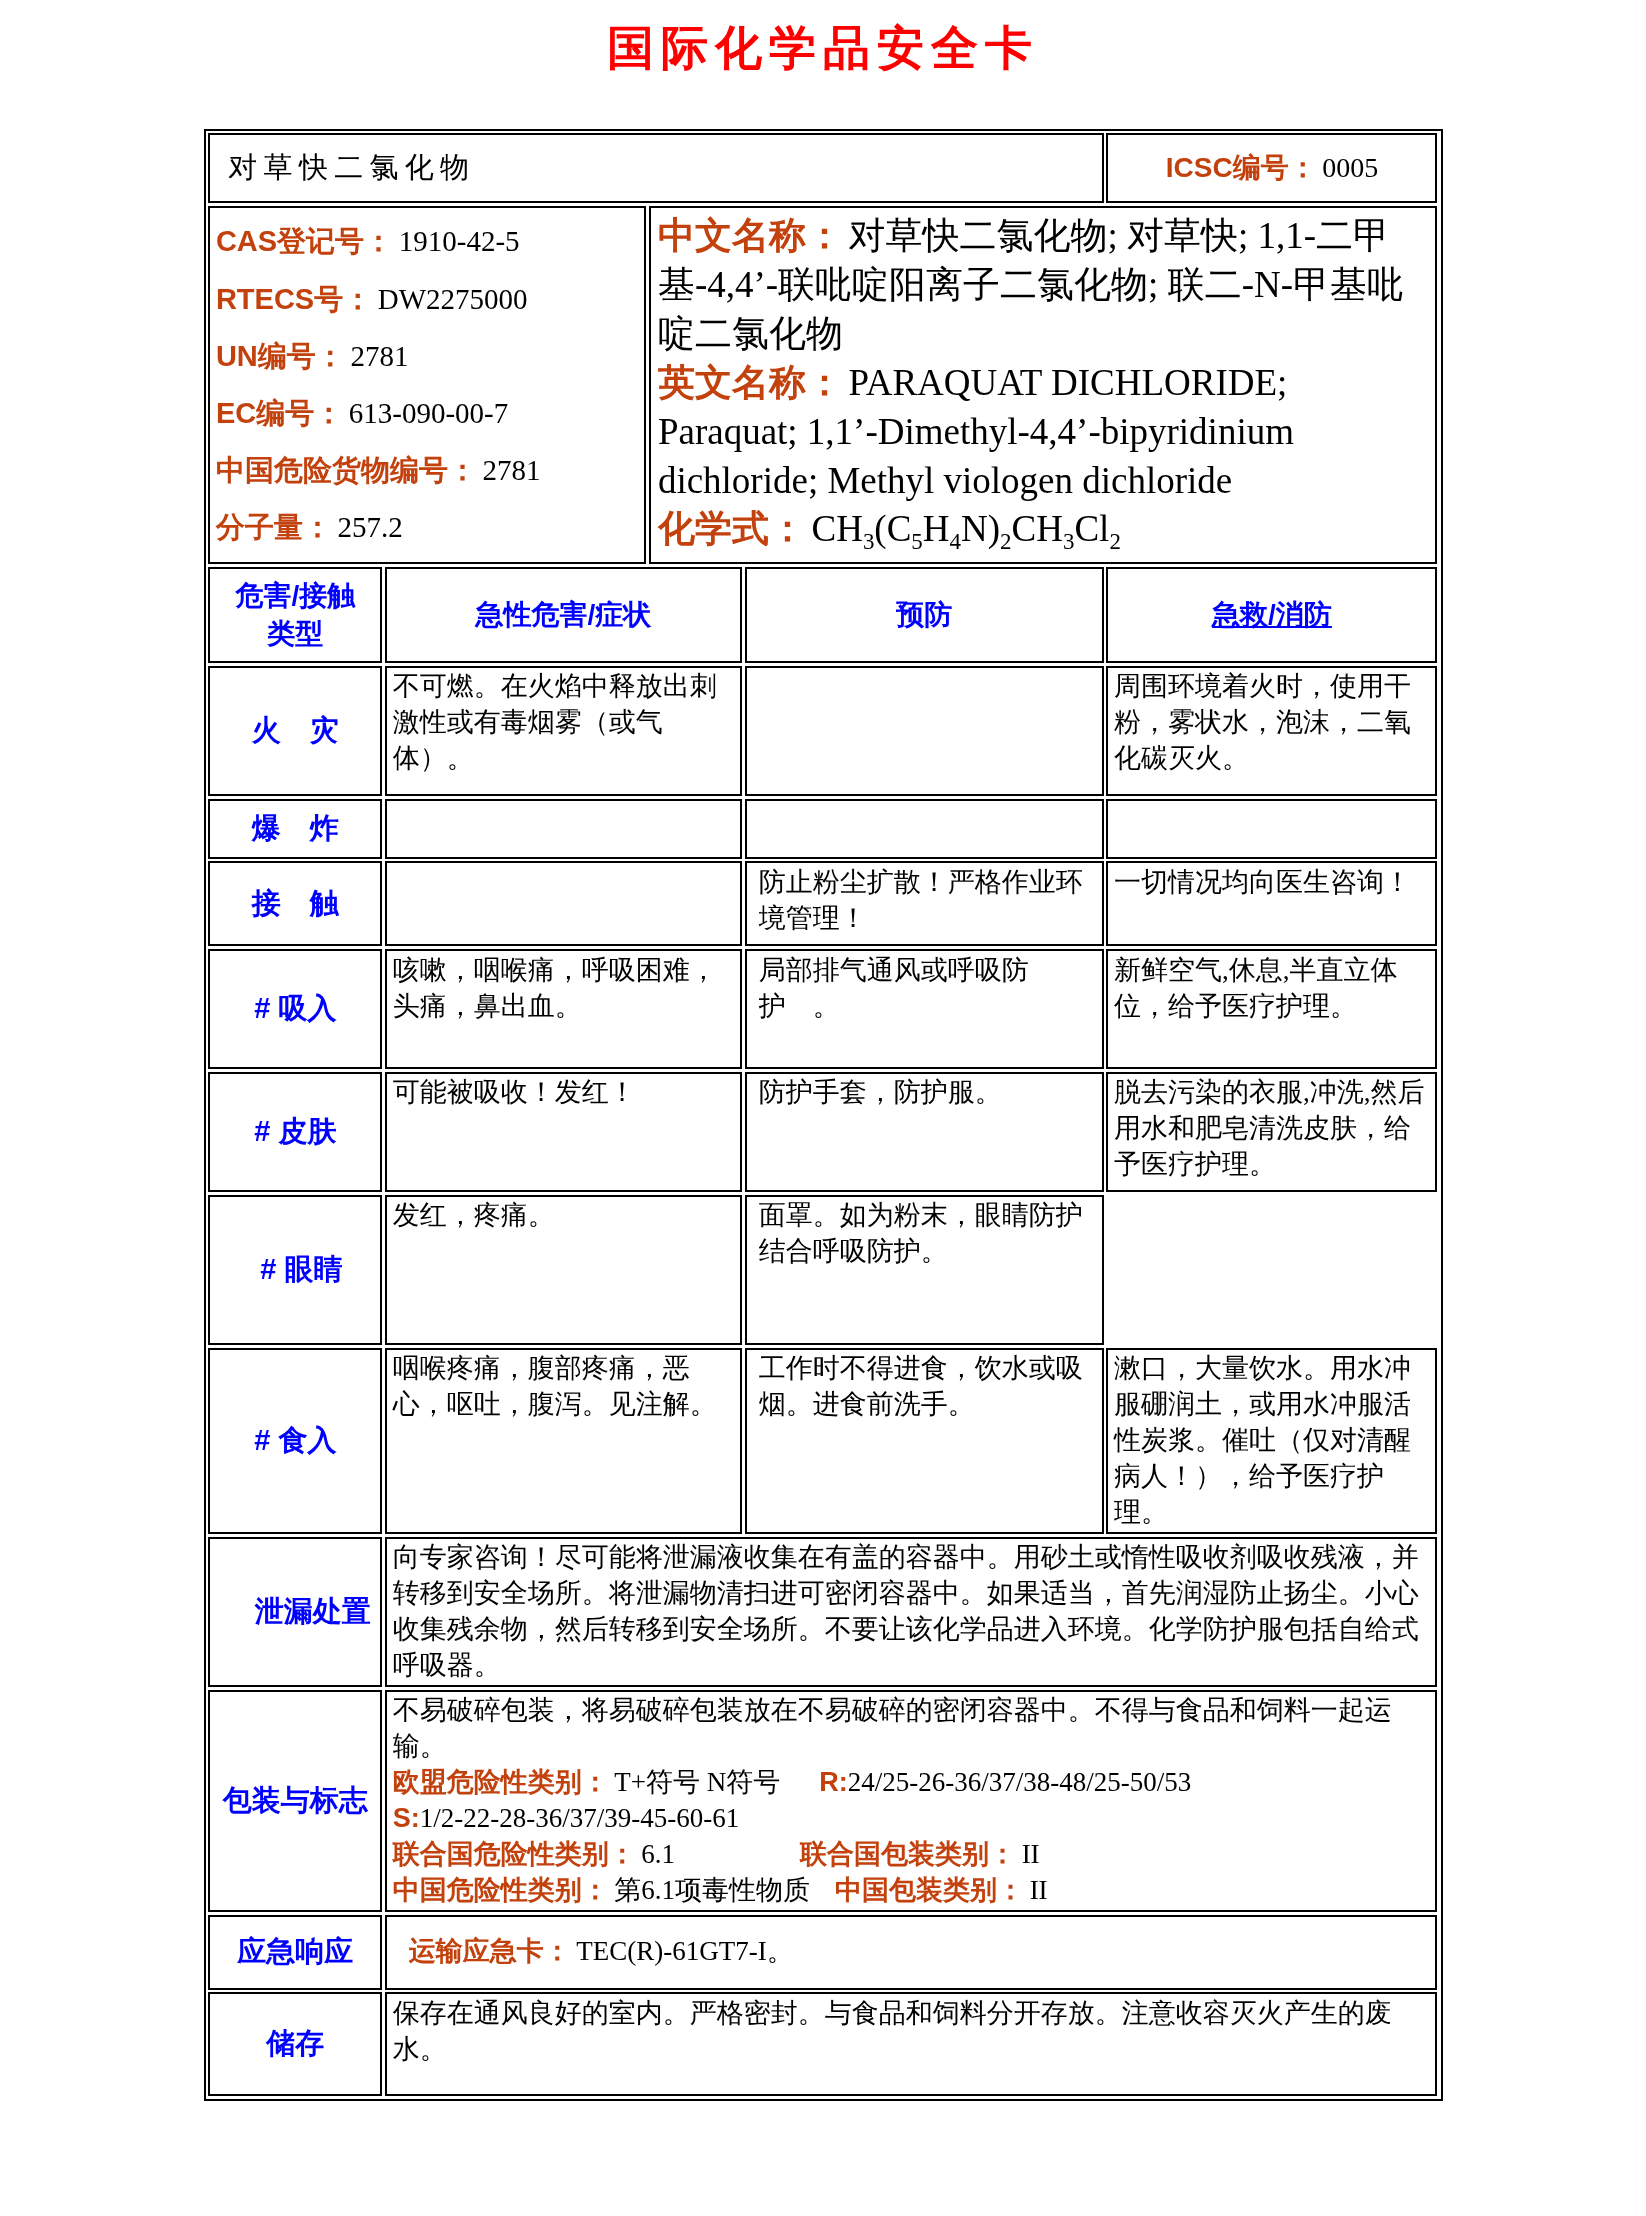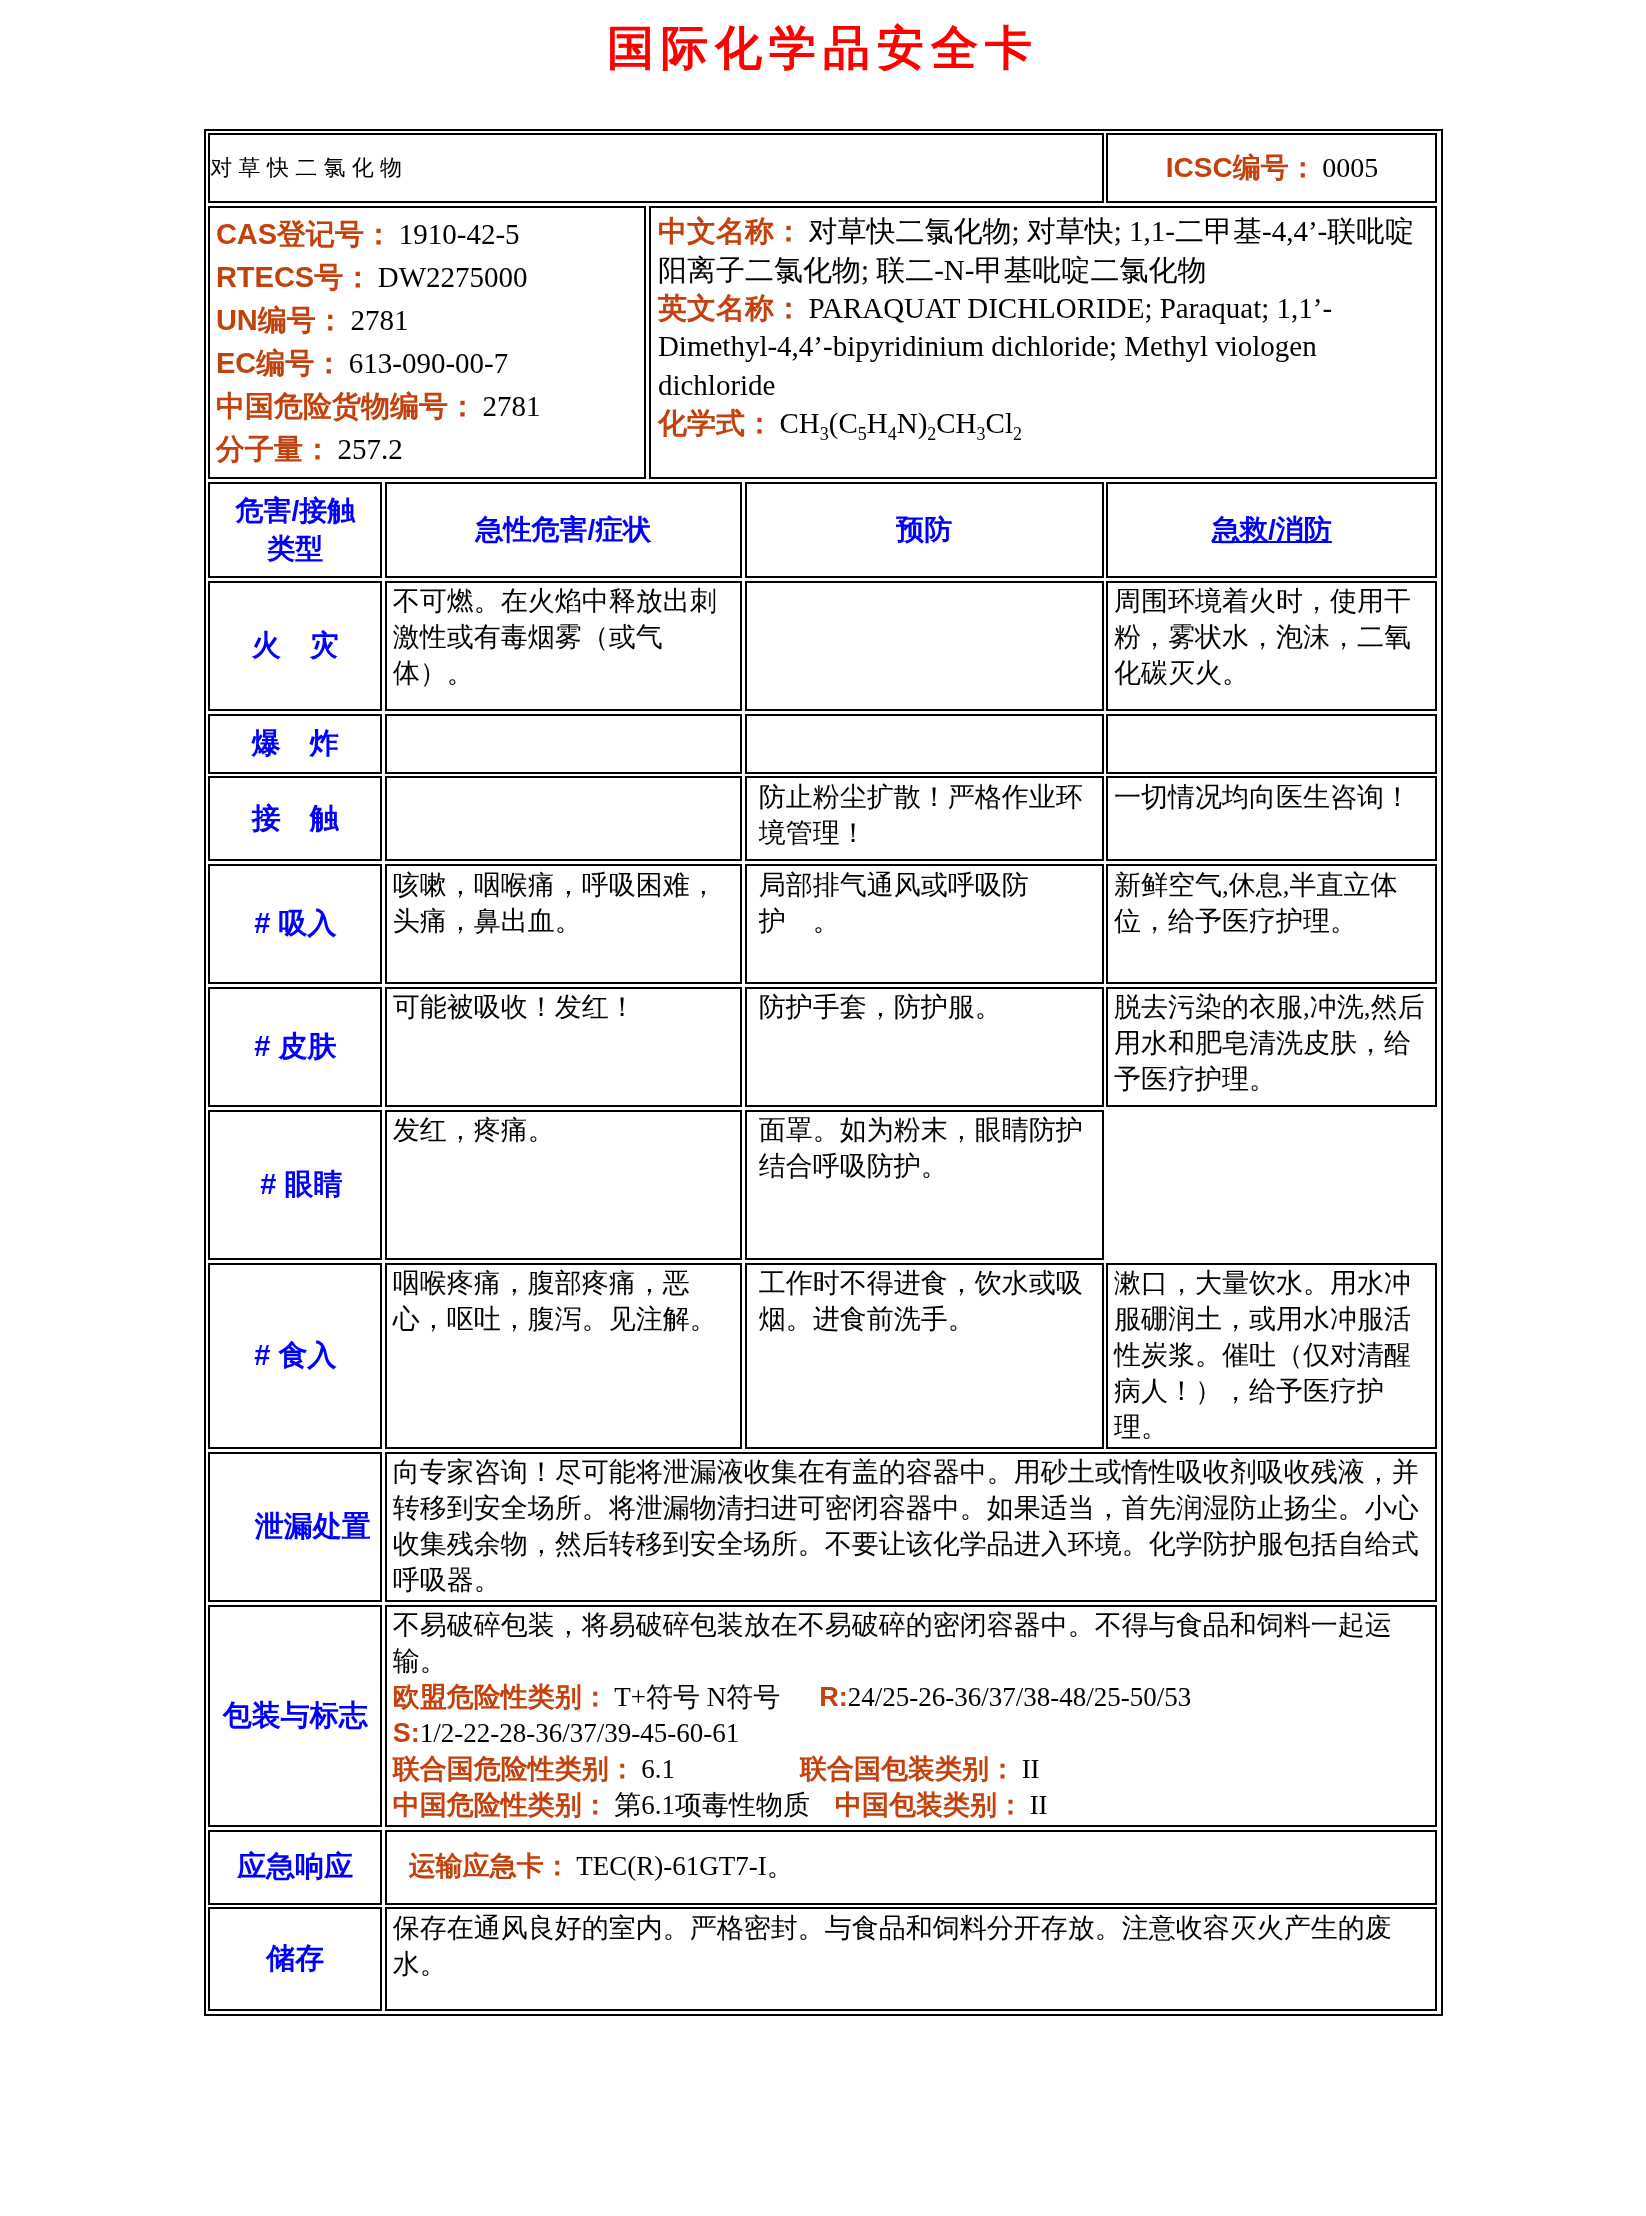--- a/index.html
+++ b/index.html
@@ -38,21 +38,22 @@
     box-sizing: border-box;
     border: 2.1px solid #000000;
     background: #ffffff;
   }
   
   .name-cell {
     grid-column: 1 / 5;
     min-height: 70px;
     display: flex;
     align-items: center;
-    font-size: 22px;
+    padding-left: 18px;
+    font-size: 29px;
     letter-spacing: 6.3px;
   }
   .icsc-cell {
     grid-column: 5 / 6;
     min-height: 70px;
     display: flex;
     align-items: center;
     justify-content: center;
     font-size: 28px;
     white-space: nowrap;
@@ -65,21 +66,21 @@
     flex-direction: column;
     justify-content: space-around;
     padding: 5.6px 2.8px 5.6px 5.6px;
     font-size: 29px;
   }
   .id-line { white-space: nowrap; }
   .id-right {
     grid-column: 3 / 6;
     min-height: 273px;
     padding: 4.2px 7px;
-    font-size: 29px;
+    font-size: 37px;
     line-height: 1.32;
   }
   .id-right p { margin: 0; }
   .lbl {
     color: #c2410c;
     font-weight: bold;
     font-family: "Liberation Sans", sans-serif;
   }
   .val {
     color: #000000;

